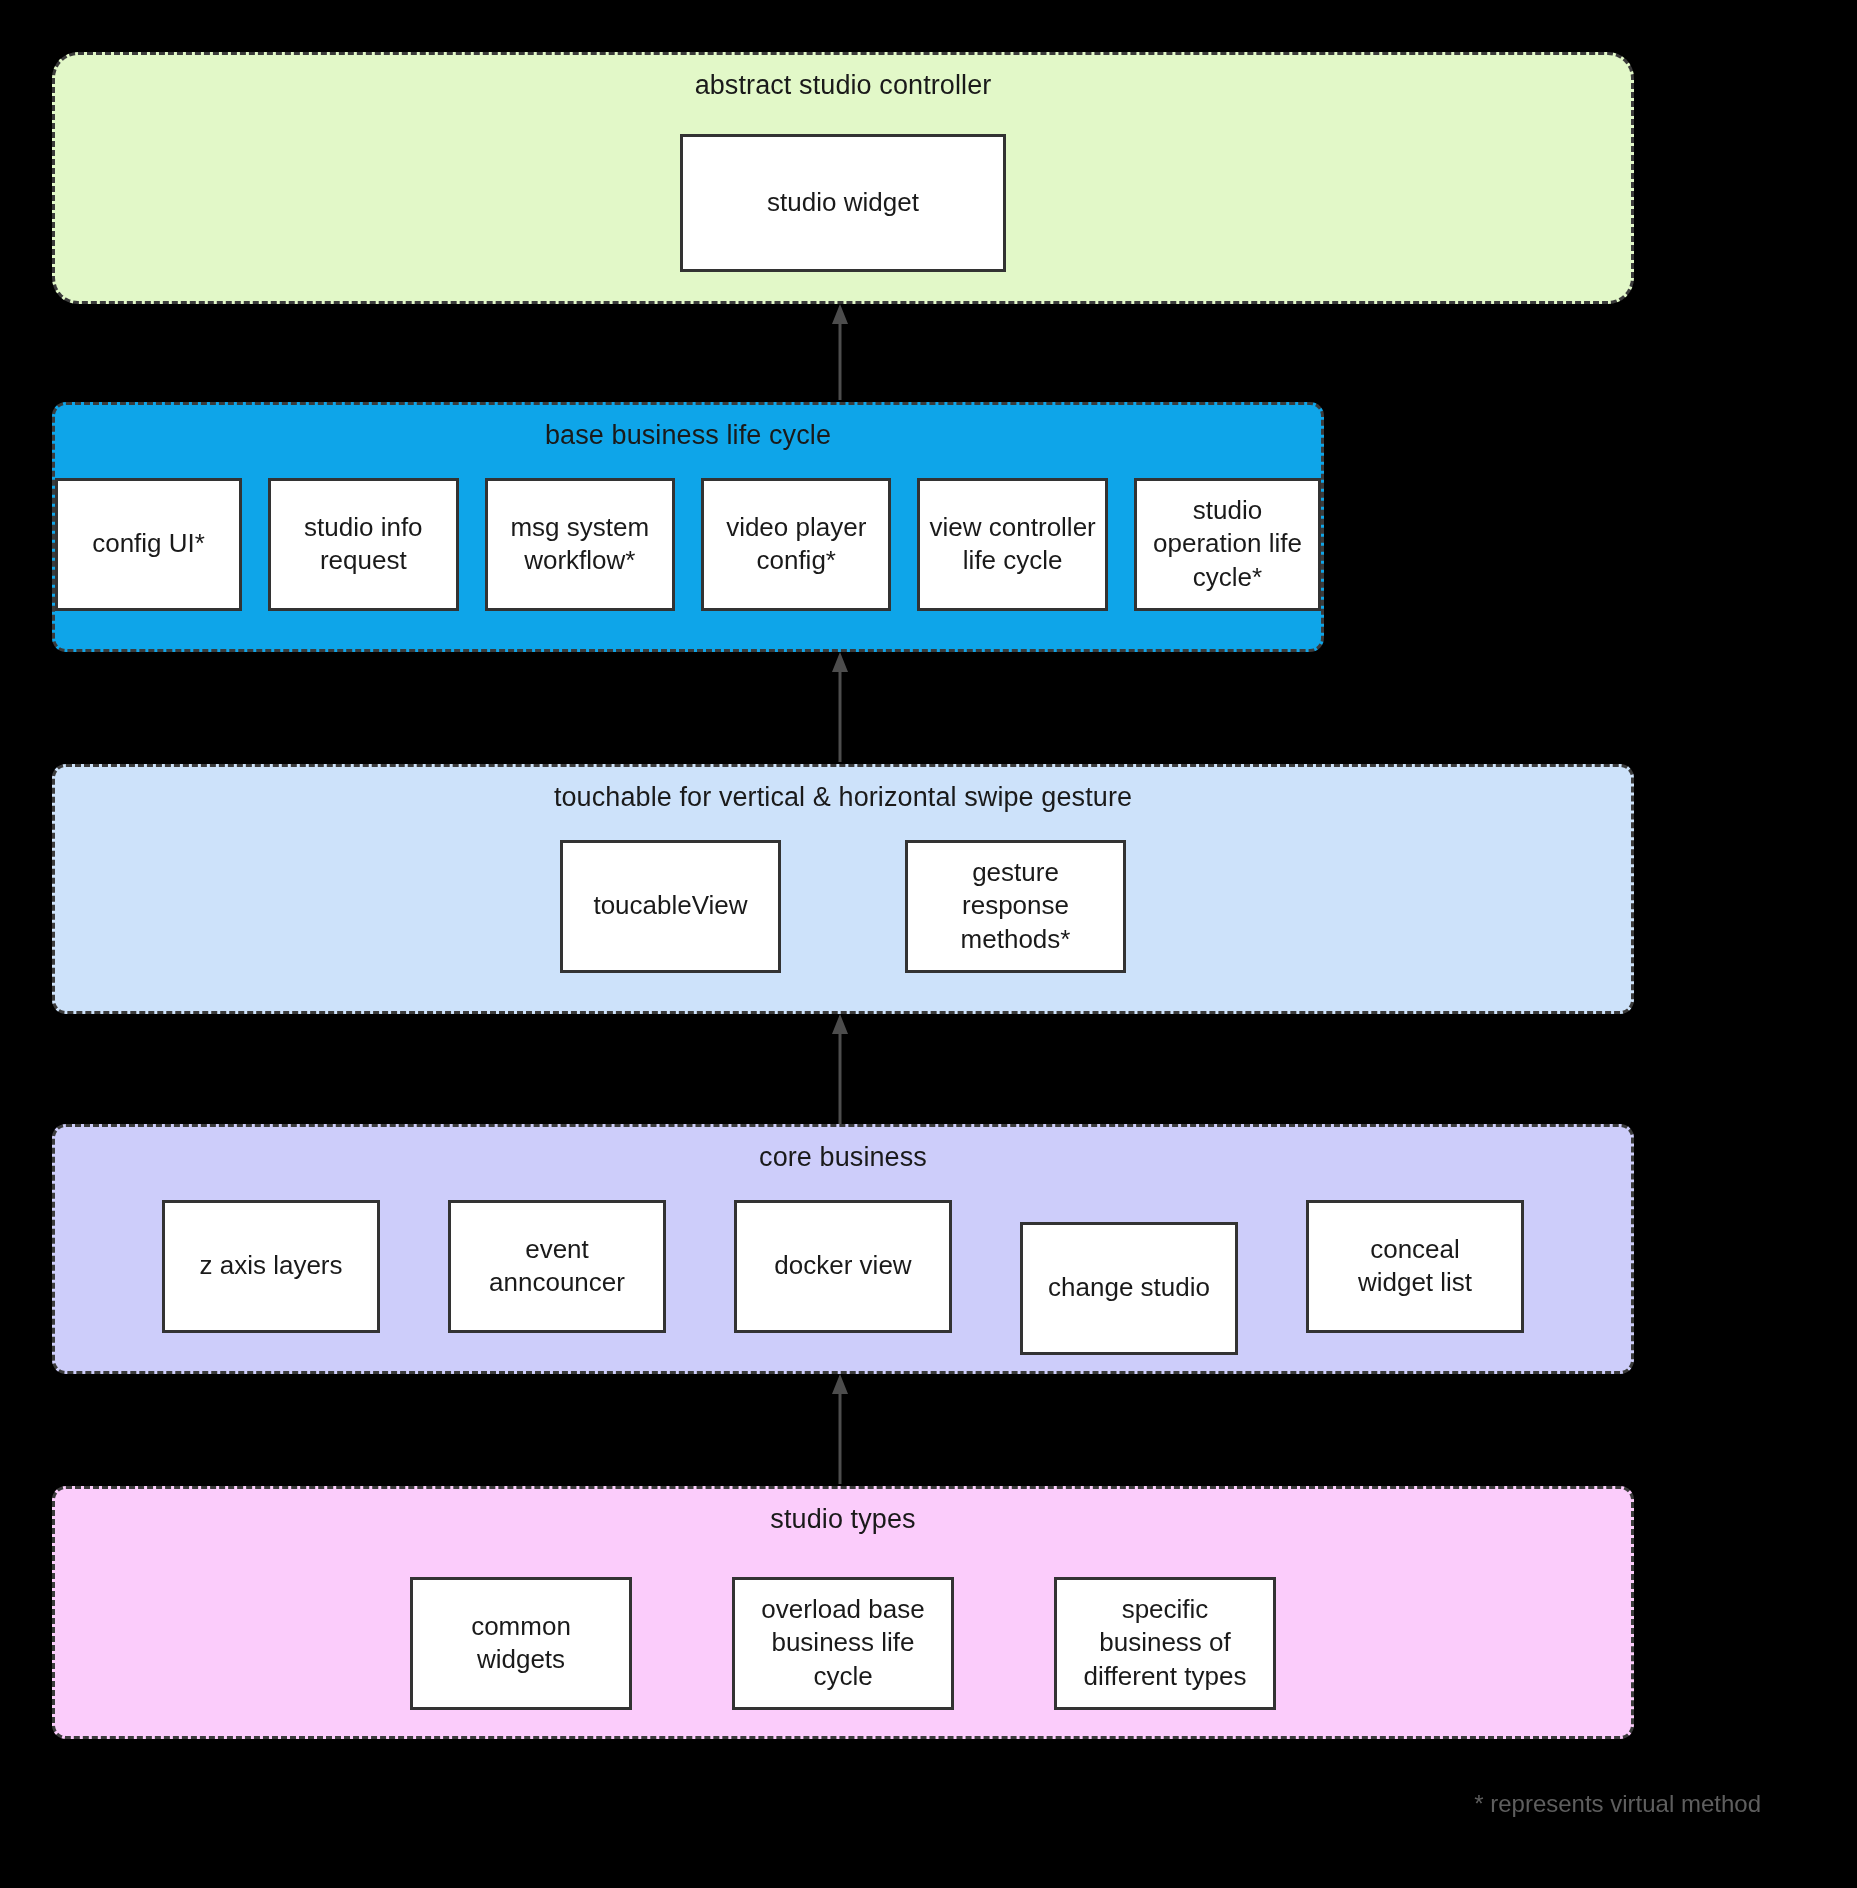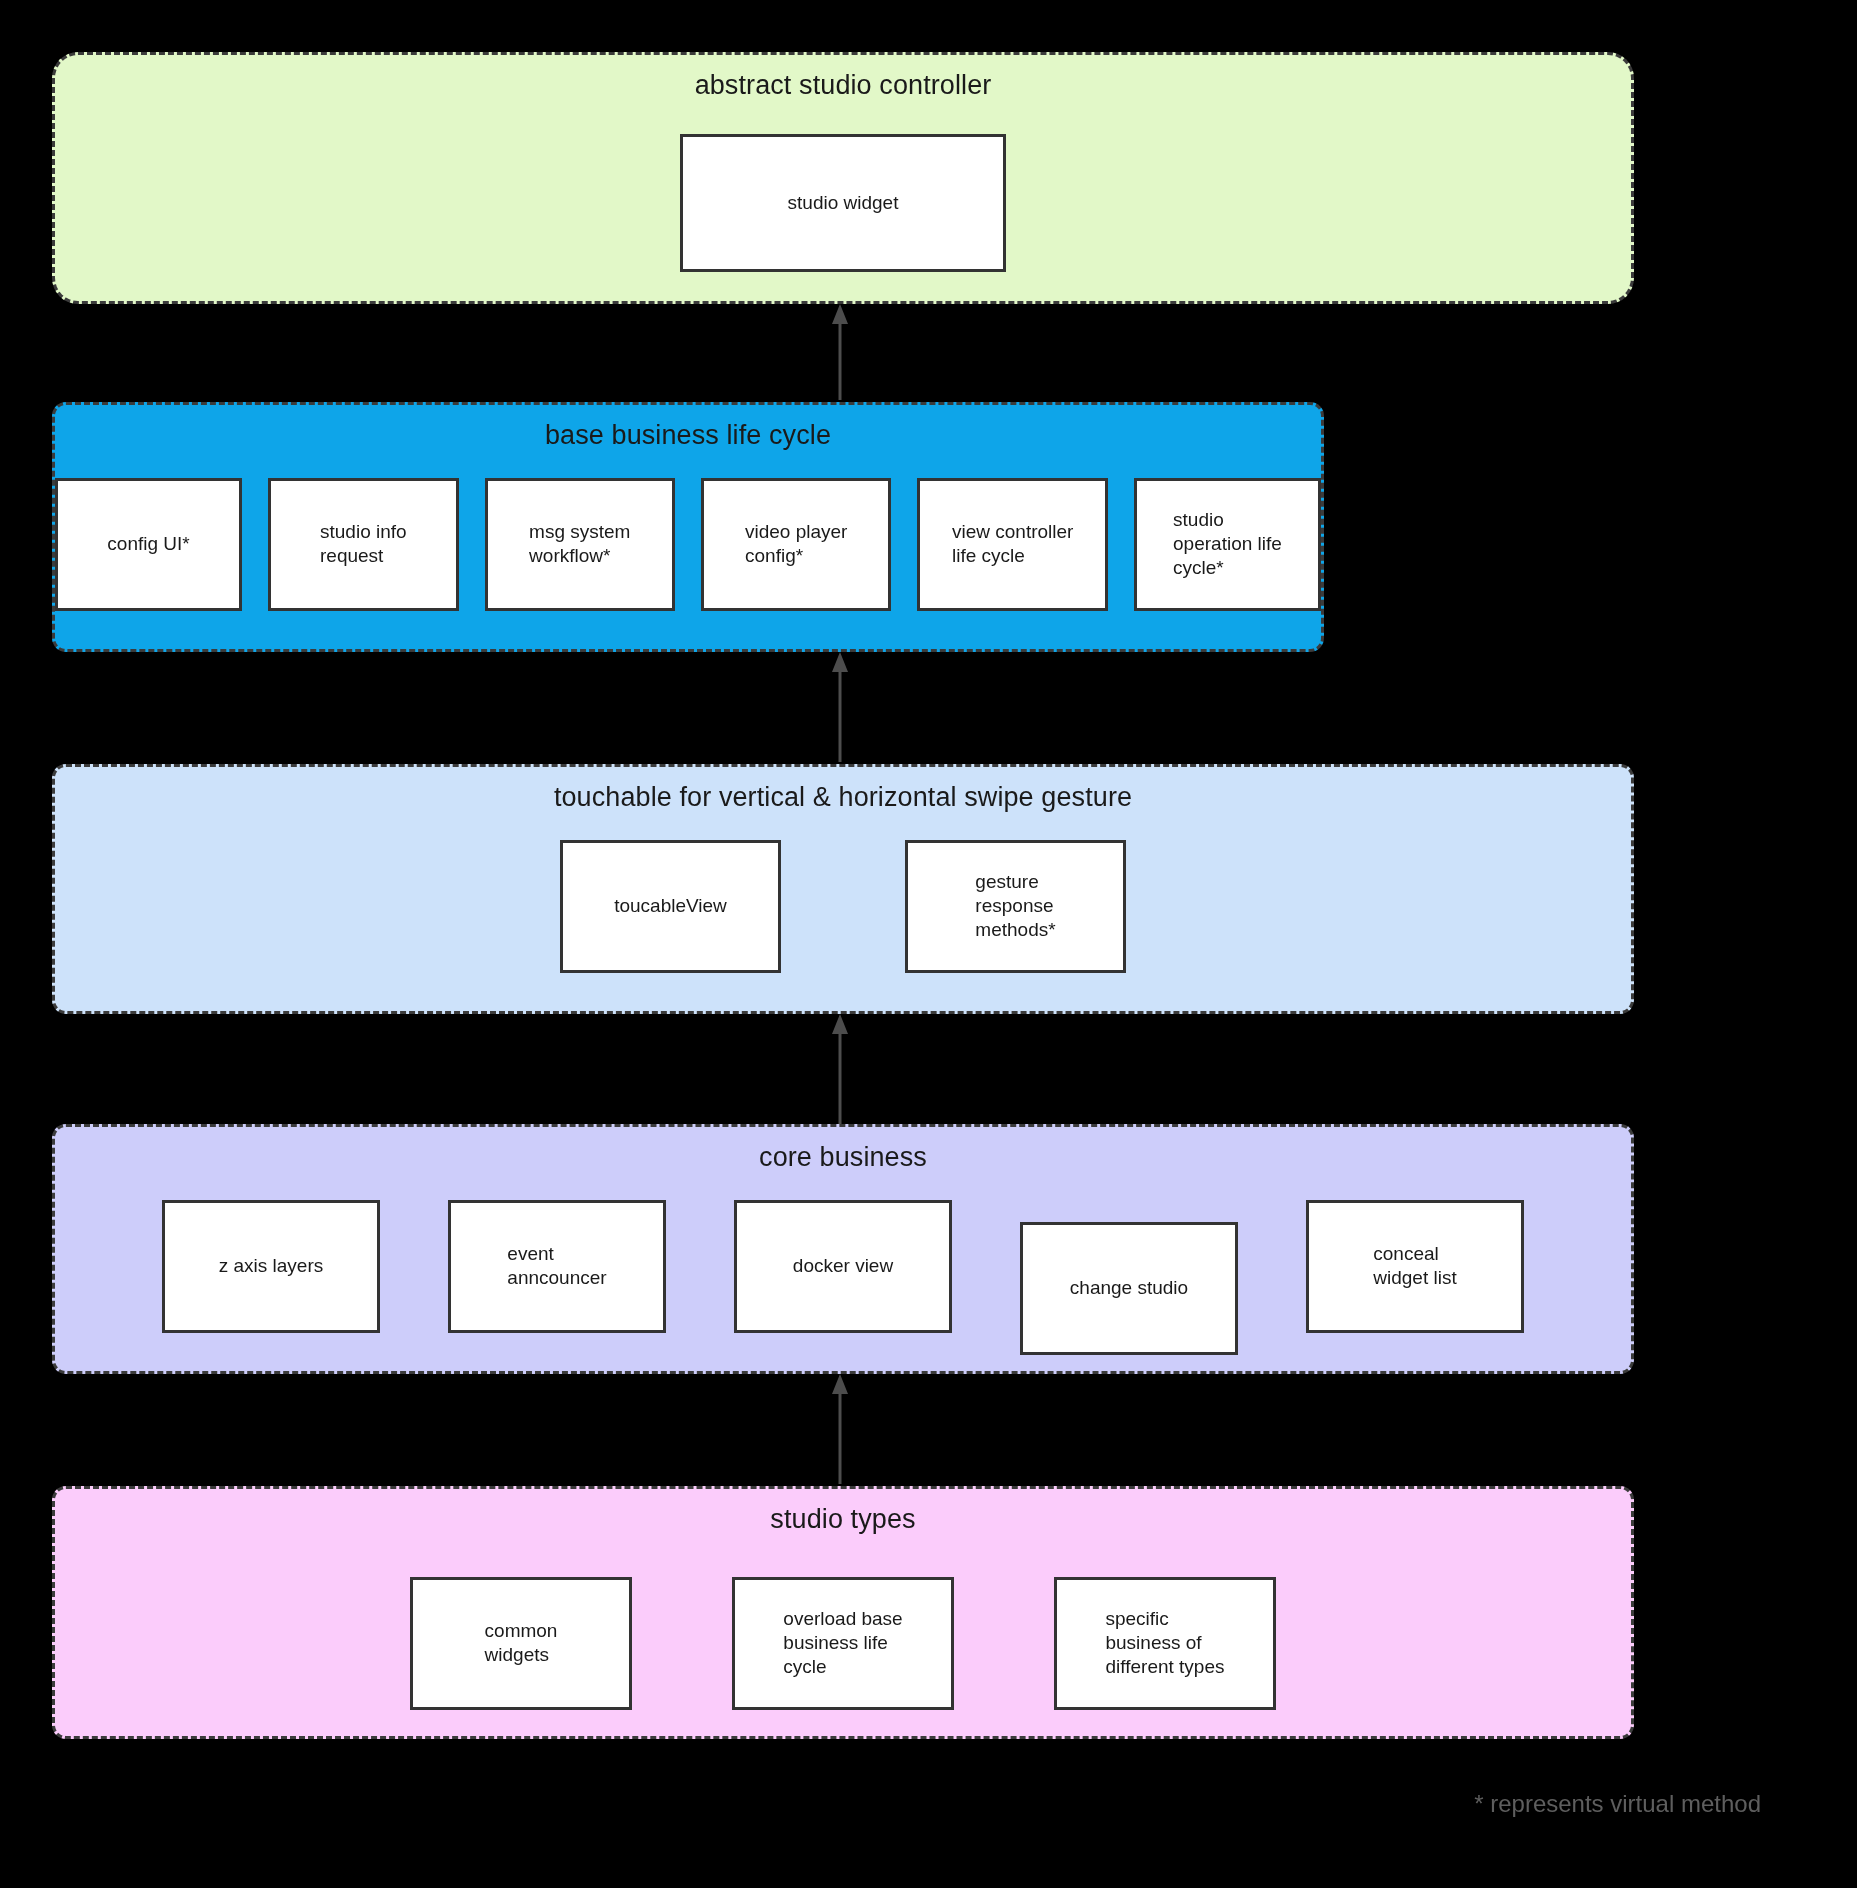--- a/index.html
+++ b/index.html
@@ -50,21 +50,22 @@
     justify-content: center;
     align-items: center;
   }
   .node {
     box-sizing: border-box;
     background: #ffffff;
     border: 3px solid #333333;
     display: flex;
     align-items: center;
     justify-content: center;
-    font-size: 19px;
+    text-align: center;
+    font-size: 26px;
     color: #1a1a1a;
     line-height: 1.28;
     padding: 4px 8px;
   }
 
   
   .arrow {
     position: absolute;
     width: 26px;
   }

